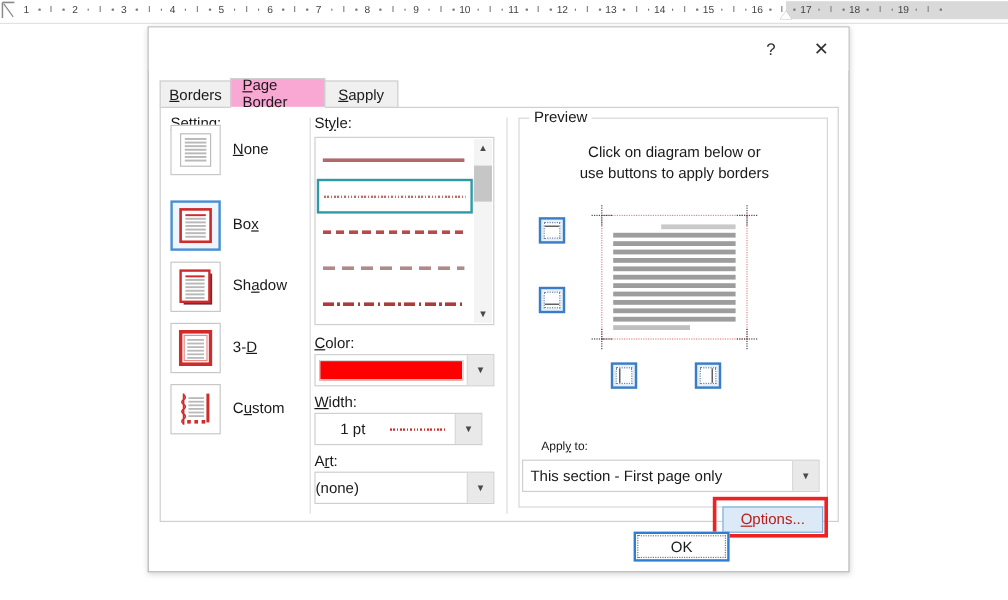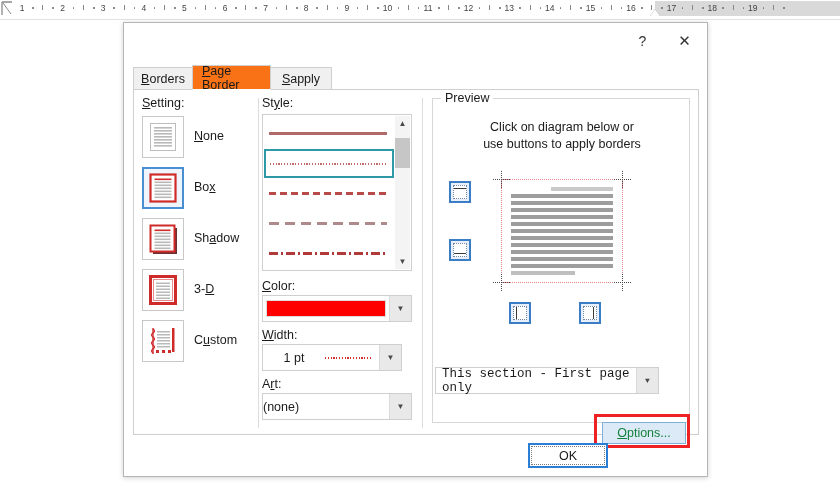--- a/index.html
+++ b/index.html
@@ -78,21 +78,21 @@
   .tab {
     position: absolute; top: 0; height: 23px;
     background: #f0f0f0;
     border: 1px solid #cfcfcf;
     display: flex; align-items: center; justify-content: center;
     font-size: 12.5px; color: #1a1a1a;
     padding: 0 9px;
     cursor: default;
   }
   .tab.active {
-    background: #f97316;
+    background: #f9a8d4;
     border-bottom: 1px solid #ffffff;
     z-index: 3;
     height: 25px;
     font-weight: normal;
   }
   u.acc { text-decoration: underline; text-underline-offset: 1px; }
 
   
   .tabbody {
     position: absolute; left: 9px; top: 66px;
@@ -204,34 +204,34 @@
     border: 1.5px dotted #e08a8a;
   }
   .pd-lines { position: absolute; left: 18px; top: 16px; right: 18px; bottom: 14px; }
   .pd-line { position: absolute; left: 0; height: 4px; background: #9d9d9d; }
   .pd-corner { position: absolute; width: 17px; height: 17px; }
   .pd-corner .h { position: absolute; height: 0; border-top: 1px dotted #4a4a4a; width: 17px; top: 8px; }
   .pd-corner .v { position: absolute; width: 0; border-left: 1px dotted #4a4a4a; height: 17px; left: 8px; }
 
   
   .applyto-label { position: absolute; left: 18px; top: 268px; font-size: 10px; }
-  .applyto-combo { left: 2px; top: 268px; width: 224px; font-family: Liberation Mono, monospace; }
+  .applyto-combo { left: 2px; top: 284px; width: 248px; }
   .applyto-combo .combo-text { text-align: left; padding-left: 6px; }
 
   .options-hl {
     position: absolute; left: 161px; top: 315px;
     width: 96px; height: 34px;
     border: 3px solid #ee2222;
   }
   .options-btn {
     position: absolute; left: 5px; top: 5px;
     width: 84px; height: 22px;
     border: 1px solid #7fb0d8; background: #dceaf7;
     display: flex; align-items: center; justify-content: center;
-    font-size: 12.5px; color: #15803d; cursor: default;
+    font-size: 12.5px; color: #b91c1c; cursor: default;
   }
 
   
   .footer-btn {
     position: absolute; top: 420px; height: 25px; width: 80px;
     border: 1px solid #cfcfcf; background: #ffffff;
     display: flex; align-items: center; justify-content: center;
     font-size: 12.5px; color: #1a1a1a; cursor: default;
   }
   .footer-btn.default {
@@ -361,21 +361,21 @@
       </div>
     </div>
 
     <div class="tabbody">
 
       <div class="setting-col">
         <div class="lbl" style="left:2px; top:0;">
           <u class="acc">S</u>etting:
         </div>
         <div id="setting-rows">
-            <div class="setting-row" style="top: 20px; text-align: center;">
+            <div class="setting-row" style="top: 8px; text-align: center;">
               <div class="setting-box">
                 <svg width="28" height="30" viewBox="0 0 28 30">
                   <rect x="1.5" y="1.5" width="25" height="27" fill="#fff" stroke="#bdbdbd"></rect>
                   <rect x="5" y="5" width="18" height="1.6" fill="#b9b9b9"></rect>
                   <rect x="5" y="8" width="18" height="1.6" fill="#b9b9b9"></rect>
                   <rect x="5" y="11" width="18" height="1.6" fill="#b9b9b9"></rect>
                   <rect x="5" y="14" width="18" height="1.6" fill="#b9b9b9"></rect>
                   <rect x="5" y="17" width="18" height="1.6" fill="#b9b9b9"></rect>
                   <rect x="5" y="20" width="18" height="1.6" fill="#b9b9b9"></rect>
                   <rect x="5" y="23" width="18" height="1.6" fill="#b9b9b9"></rect>

